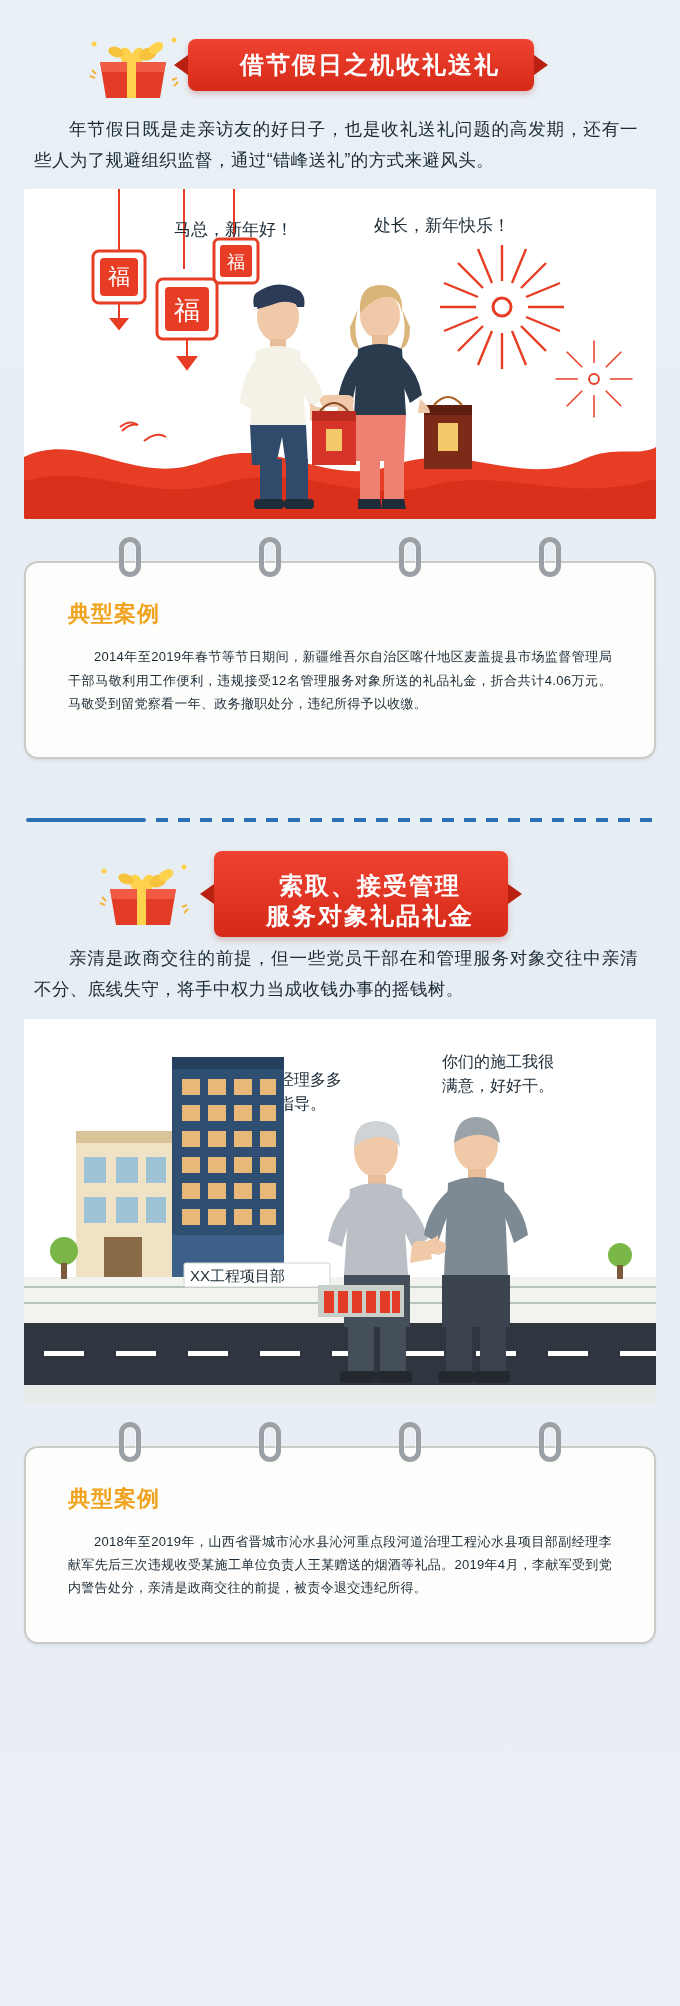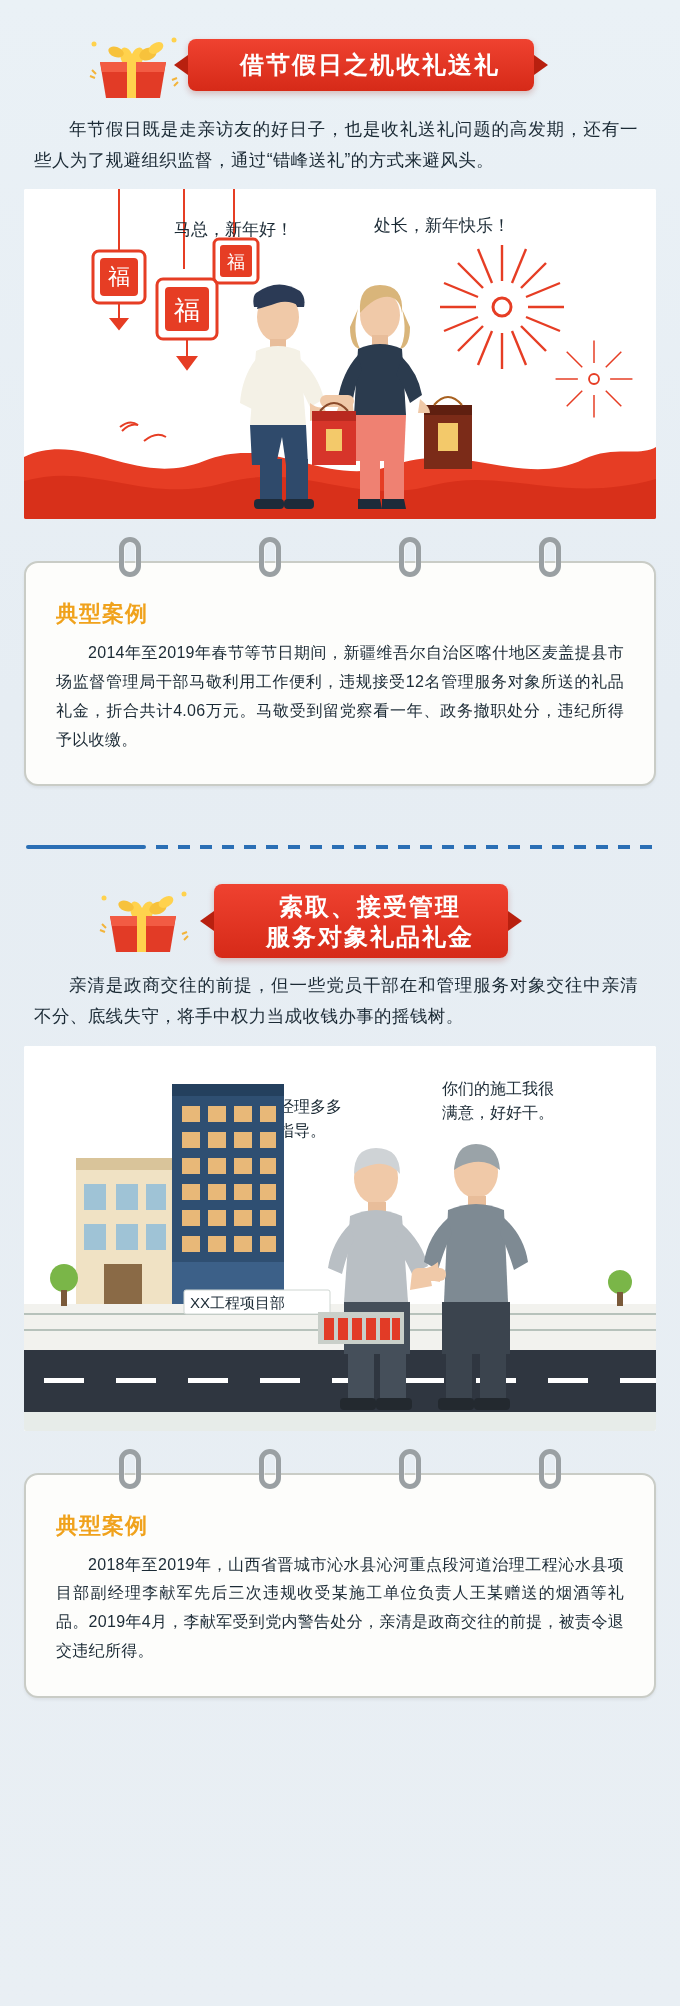--- a/index.html
+++ b/index.html
@@ -56,21 +56,21 @@
     border-bottom: 10px solid transparent;
     border-right: 14px solid #b8200f;
   }
   .banner-ribbon::after {
     right: -14px; top: 50%;
     transform: translateY(-50%);
     border-top: 10px solid transparent;
     border-bottom: 10px solid transparent;
     border-left: 14px solid #b8200f;
   }
-  .banner-ribbon.two-line { padding-top: 8px; padding-bottom: 6px; }
+  .banner-ribbon.two-line { padding-top: 20px; padding-bottom: 6px; }
 
   
   .giftbox {
     position: absolute;
     left: 86px;
     top: 2px;
     width: 96px;
     height: 76px;
     z-index: 3;
     pointer-events: none;
@@ -123,30 +123,30 @@
     border: 5px solid #9aa0a3;
     border-radius: 11px;
     background: transparent;
     box-shadow: inset 0 0 0 1px rgba(255,255,255,0.5);
   }
   .case-title {
     color: #f0a21c;
     font-size: 22px;
     font-weight: bold;
     letter-spacing: 1px;
-    margin: 0 0 10px 4px;
+    margin: 0 0 10px 16px;
   }
   .case-body {
-    font-size: 16px;
+    font-size: 13px;
     line-height: 1.8;
     color: #1b2a35;
     text-indent: 2em;
     text-align: justify;
     letter-spacing: 0.3px;
-    margin: 4px;
+    margin: 16px;
   }
 
   
   .divider {
     margin: 24px 0 6px 0;
     height: 16px;
     position: relative;
   }
   .divider .solid {
     position: absolute;

